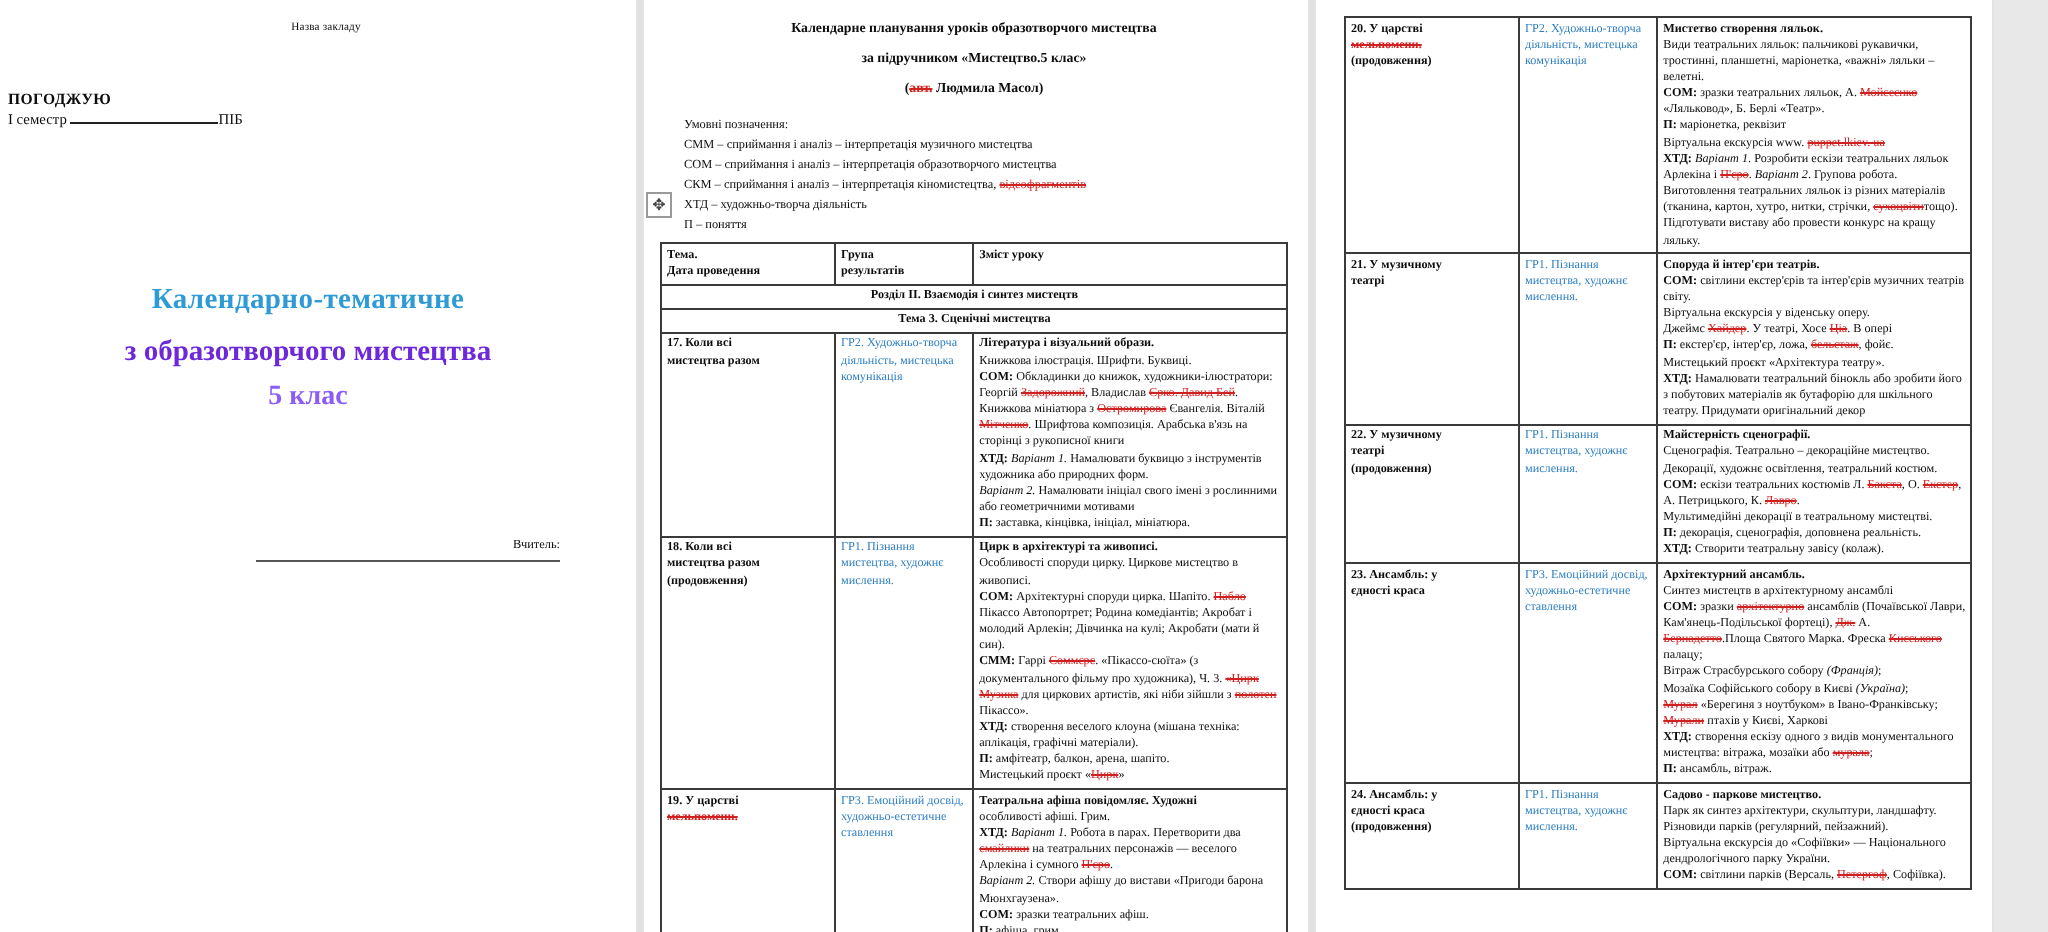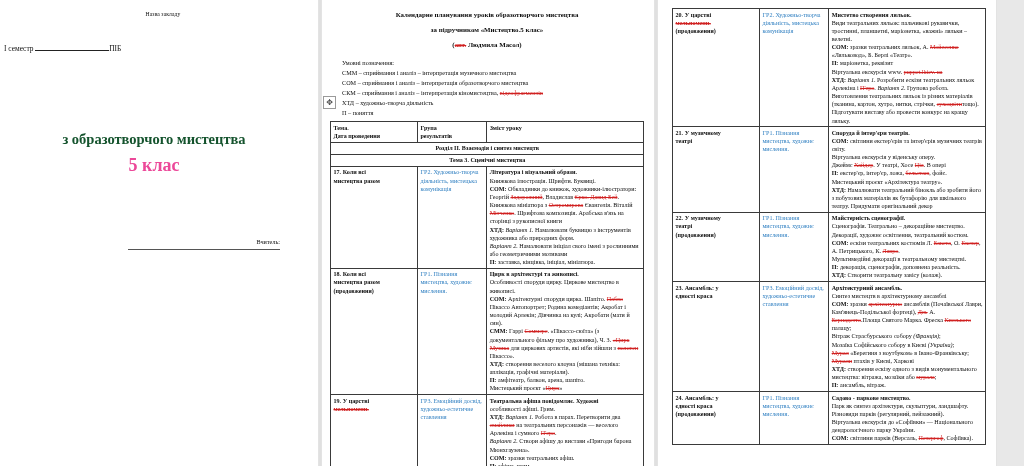--- a/index.html
+++ b/index.html
@@ -38,22 +38,22 @@
   .p1-approve .bold{font-weight:bold;font-size:7.8px;letter-spacing:.2px;}
   .p1-line-ul{display:inline-block;border-bottom:1px solid #222;height:.75em;}
   .p1-semesterrow{white-space:nowrap;}
   .p1-daterow{margin-left:46px;}
   .p1-title{
     margin-top:73px;text-align:center;line-height:1.62;
     font-weight:bold;
   }
   .p1-title .l1{display:block;font-size:14.5px;color:#2e9bd6;letter-spacing:.2px;}
   .p1-title .l2{display:block;font-size:14.5px;color:#2e9bd6;}
-  .p1-title .l3{display:block;font-size:14.5px;color:#14532d;margin-top:2px;}
-  .p1-title .l4{display:block;font-size:18px;color:#ec4899;}
+  .p1-title .l3{display:block;font-size:14.5px;color:#6d28d9;margin-top:2px;}
+  .p1-title .l4{display:block;font-size:14px;color:#8b5cf6;}
   .p1-teacher{
     margin-top:58px;text-align:right;font-size:6.2px;padding-right:24px;
   }
   .p1-teacher-line{
     margin:3px 24px 0 auto;width:152px;border-bottom:1.1px solid #555;height:1px;
   }
 
   
   .doc-h1{text-align:center;font-weight:bold;font-size:6.9px;margin-top:5px;}
   .doc-h2{text-align:center;font-weight:bold;font-size:6.9px;margin-top:8px;}
@@ -94,27 +94,29 @@
 </style>
 </head>
 <body>
 
 <div class="viewport">
 
   <div class="page page-1">
     <div class="p1-institution">Назва закладу</div>
 
     <div class="p1-approve">
+      <div class="bold">ПОГОДЖУЮ</div>
       <div class="p1-semesterrow">
         <span>І семестр</span>
         <span class="p1-line-ul" style="width:74px"></span><span>ПІБ</span>
       </div>
     </div>
 
     <div class="p1-title">
+      <span class="l1">Календарно-тематичне</span>
       <span class="l3">з образотворчого мистецтва</span>
       <span class="l4">5 клас</span>
     </div>
 
     <div class="p1-teacher">Вчитель:</div>
     <div class="p1-teacher-line"></div>
   </div>
 
   <div class="gap"></div>
 

